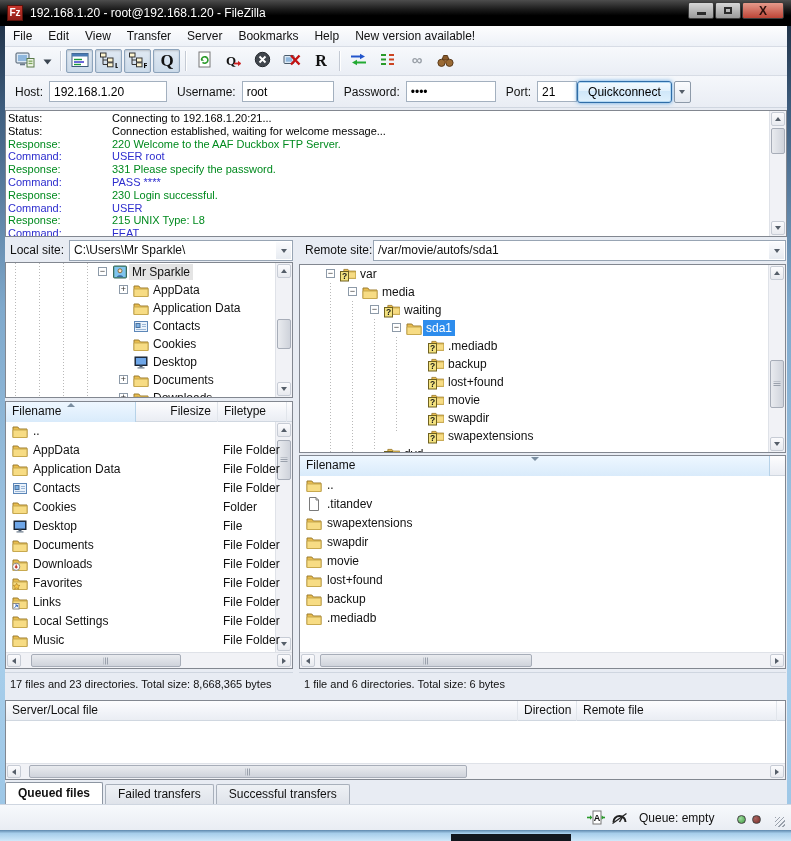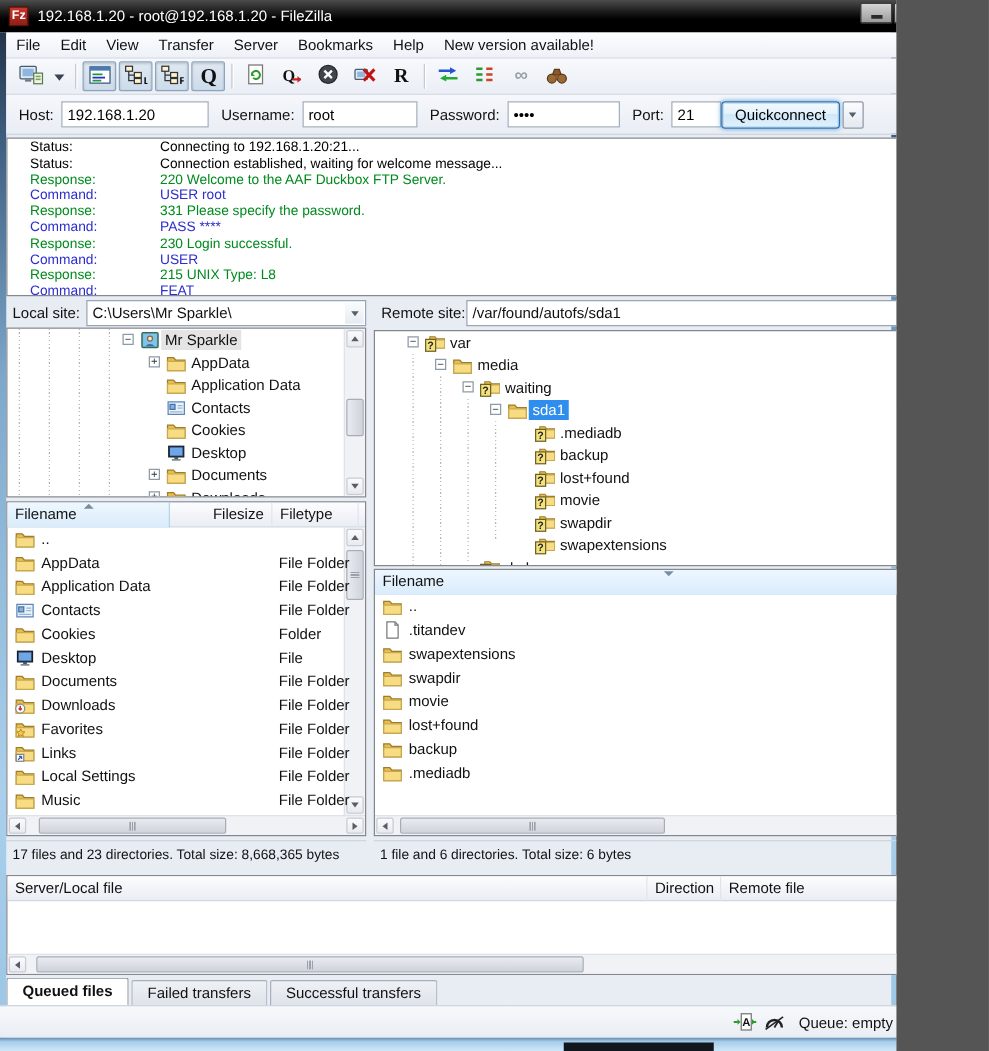--- a/index.html
+++ b/index.html
@@ -1,17 +1,17 @@
 <!DOCTYPE html>
 <html><head>
 <meta charset="utf-8">
 <style>
   html,body{margin:0;padding:0;background:#555;}
   *{box-sizing:border-box;}
-  .window{position:relative;width:717px;height:841px;background:#e8ecf3;overflow:hidden;
+  .window{position:relative;width:791px;height:841px;background:#e8ecf3;overflow:hidden;
     font-family:"Liberation Sans","DejaVu Sans",sans-serif;font-size:12px;color:#111;}
   
   .titlebar{position:absolute;left:0;top:0;width:791px;height:26px;
     background:linear-gradient(180deg,#4d4d4d 0%,#1d1d1d 35%,#000 60%,#000 100%);}
   .fz-logo{position:absolute;left:7px;top:5px;width:16px;height:16px;background:linear-gradient(#c8372d,#8f1f17);
     border:1px solid #5a120c;color:#fff;font-weight:bold;font-size:10px;line-height:14px;text-align:center;}
   .title-text{position:absolute;left:30px;top:0;line-height:26px;color:#fff;font-size:12px;}
   .win-btn{position:absolute;top:2px;height:17px;border:1px solid #3c3c3c;border-radius:2px;
     background:linear-gradient(#d6d6d6,#9a9a9a);display:flex;align-items:center;justify-content:center;}
   .btn-min{left:688px;width:26px;} .btn-max{left:715px;width:26px;}
@@ -43,21 +43,21 @@
   .qc-input{height:21px;border:1px solid #a3b0bf;padding:0 4px;font:12px "Liberation Sans",sans-serif;background:#fff;}
   .qc-btn{height:22px;padding:0 10px;border:1px solid #2f6da8;border-radius:3px;
     background:linear-gradient(#f4fafe,#e2f1fc 45%,#cfe7f9 46%,#e0f1fd);
     box-shadow:inset 0 0 0 1px #b5d9f3,0 0 4px rgba(70,150,220,.85);font:12px "Liberation Sans",sans-serif;}
   .qc-drop{height:22px;width:17px;border:1px solid #8d9aa9;border-radius:2px;margin-left:2px;
     background:linear-gradient(#fbfcfe,#e4e9f0);display:flex;align-items:center;justify-content:center;}
   
   .pane-box{position:absolute;background:#fff;border:1px solid #828790;overflow:hidden;}
   .log-pane{left:5px;top:110px;width:782px;height:127px;}
   .log-lines{position:absolute;left:2px;top:1px;right:18px;bottom:0;overflow:hidden;font-size:11px;line-height:12.8px;white-space:nowrap;}
-  .log-label{display:inline-block;width:104px;margin-left:16px;}
+  .log-label{display:inline-block;width:104px;}
   .lt-status{color:#000;} .lt-response{color:#008a1e;} .lt-command{color:#2d2dce;}
   .site-row{position:absolute;height:22px;}
   .site-label{position:absolute;top:3px;}
   .combo{position:absolute;top:0;height:21px;background:#fff;border:1px solid #98a5b4;line-height:19px;padding-left:4px;}
   .combo .caret{position:absolute;right:1px;top:1px;bottom:1px;width:15px;display:flex;align-items:center;justify-content:center;background:linear-gradient(#fafbfd,#e7ebf1);}
   .tree-row{position:absolute;height:18px;display:flex;align-items:center;}
   .expander{position:absolute;width:9px;height:9px;background:#fff;border:1px solid #8d9aa8;
     font-size:9px;line-height:7px;text-align:center;color:#333;}
   .tree-icon{position:absolute;width:16px;height:16px;}
   .tree-label{position:absolute;padding:1px 3px;line-height:14px;white-space:nowrap;}
@@ -295,21 +295,21 @@
       <span>C:\Users\Mr Sparkle\</span>
       <span class="caret">
           <span class="tri d"></span>
         </span>
     </div>
   </div>
 
   <div class="site-row" style="left:299px;top:240px;width:487px">
     <span class="site-label" style="left:6px">Remote site:</span>
     <div class="combo" style="left:74px;right:0">
-      <span>/var/found/autofs/sda1</span>
+      <span>/var/movie/autofs/sda1</span>
       <span class="caret">
           <span class="tri d"></span>
         </span>
     </div>
   </div>
 
   <div class="pane-box" id="local-tree" style="left:5px;top:262px;width:288px;height:136px">
     <div class="sb-v" style="right:0;top:0;bottom:0;width:17px">
       <div class="sb-btn" style="left:1px;right:1px;top:1px;height:14px">
           <div class="tri u"></div>

